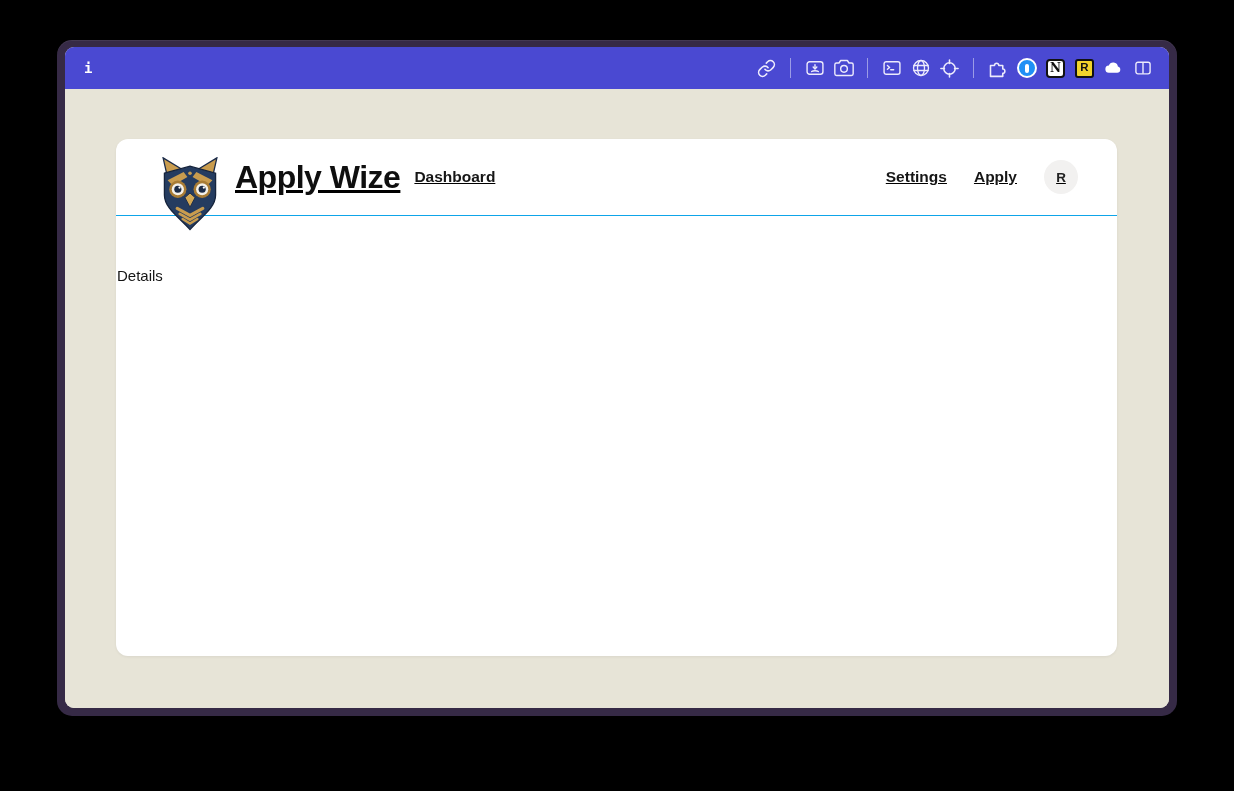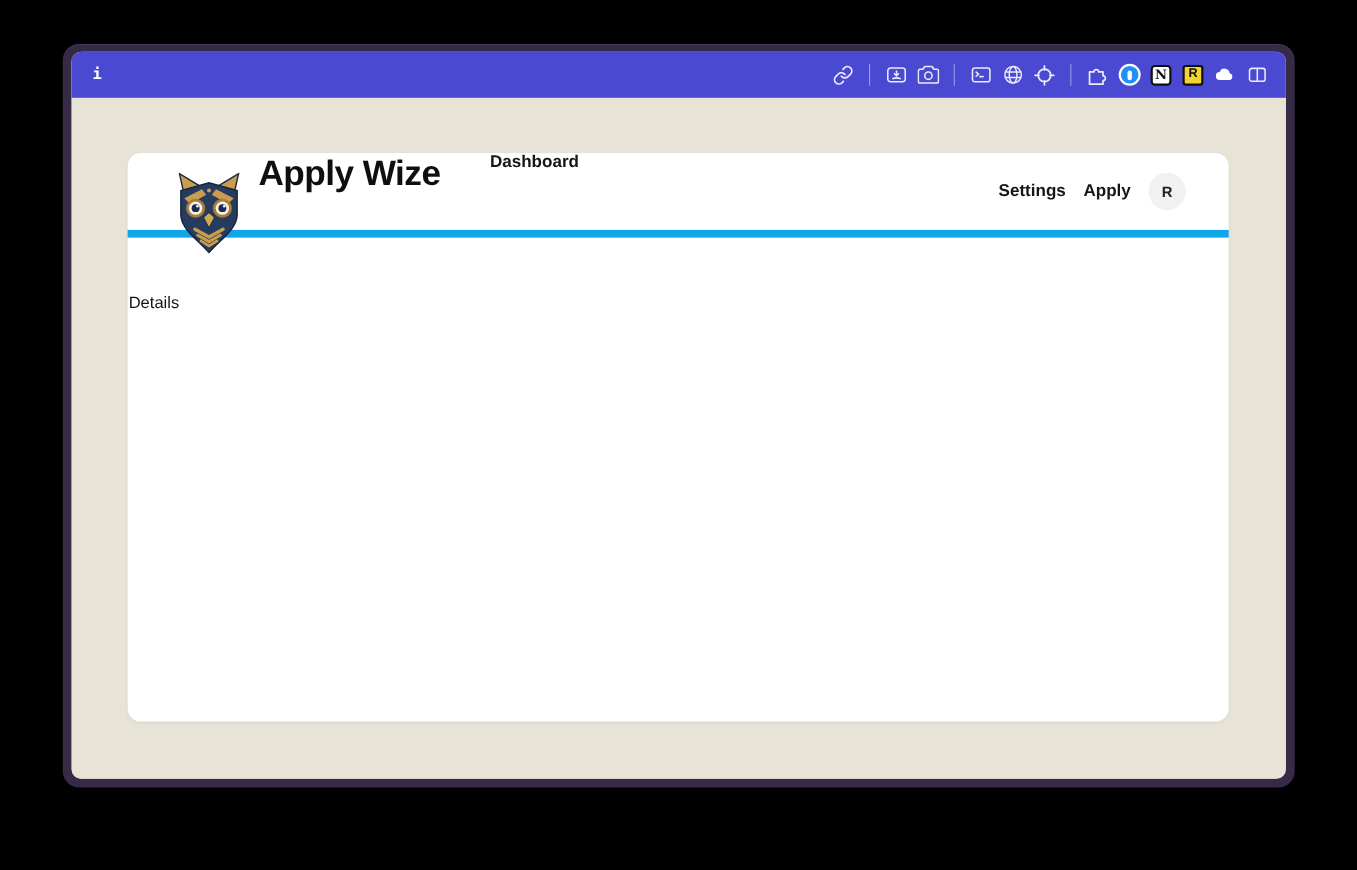--- a/index.html
+++ b/index.html
@@ -53,27 +53,27 @@
   }
 
   
   .page { flex: 1; background: #e7e4d7; padding: 50px 52px 52px 51px; display: flex; }
   .card {
     flex: 1; background: #ffffff; border-radius: 12px;
     box-shadow: 0 1px 3px rgba(0,0,0,0.06);
     display: flex; flex-direction: column;
   }
   .card-header {
-    flex: 0 0 77px; height: 77px; display: flex; 
-    padding: 0 39px 0 42px; border-bottom: 7px solid #0ea5e9; position: relative;
+    flex: 0 0 77px; height: 77px; display: flex; align-items: center;
+    padding: 0 39px 0 42px; border-bottom: 1px solid #0ea5e9; position: relative; text-decoration: underline;
   }
   .logo { width: 64px; height: 76px; align-self: flex-start; margin-top: 18px; margin-bottom: -17px; position: relative; z-index: 2; }
   .brand-title { margin-left: 13px; font-size: 32px; font-weight: 800; letter-spacing: -0.5px; color: #0f0f0f; white-space: nowrap; }
-  .nav-link { margin-left: 45px; font-size: 15.5px; font-weight: 600; color: #161616; cursor: pointer; }
-  .header-right { margin-left: auto; display: flex; align-items: center; gap: 16px; }
+  .nav-link { margin-left: 14px; font-size: 15.5px; font-weight: 600; color: #161616; cursor: pointer; }
+  .header-right { margin-left: auto; display: flex; align-items: center; gap: 27px; }
   .action-link { font-size: 15.5px; font-weight: 600; color: #161616; cursor: pointer; }
   .avatar {
     width: 34px; height: 34px; border-radius: 50%; background: #f2f1f0;
     color: #222222; font-size: 13.5px; font-weight: 600;
     display: flex; align-items: center; justify-content: center; cursor: pointer;
   }
   .card-body { flex: 1; padding: 51px 0 0 1px; }
   .section-label { font-size: 15px; color: #141414; }
 </style>
 </head>

